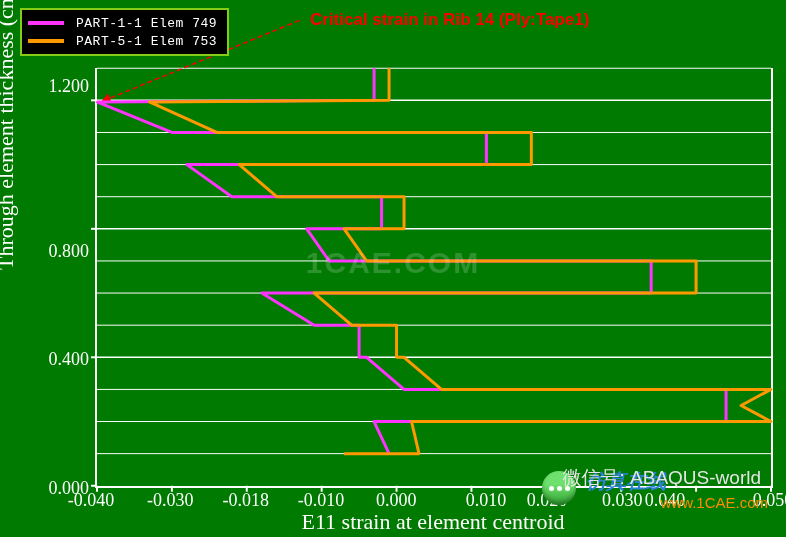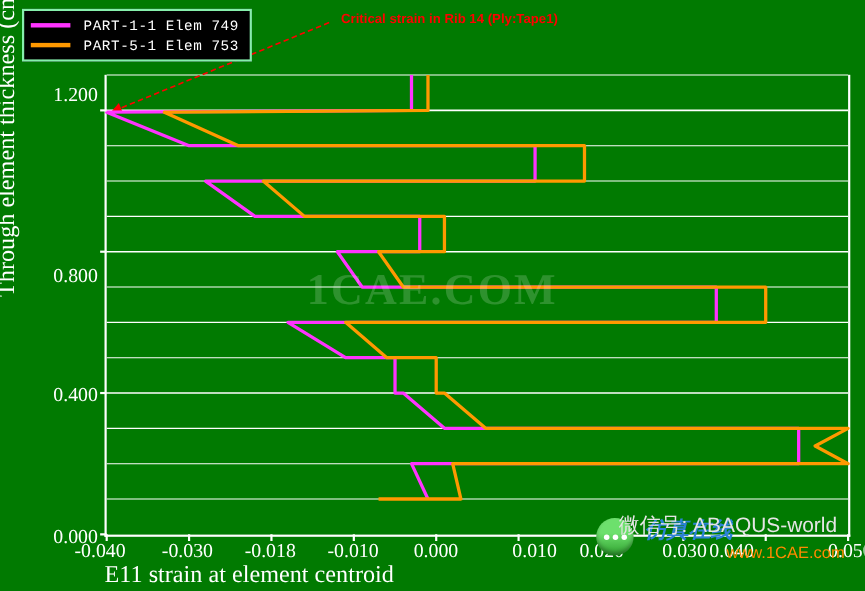--- a/index.html
+++ b/index.html
@@ -11,21 +11,21 @@
     overflow: hidden;
   }
   .page {
     position: relative;
     width: 786px; height: 537px;
   }
   
   .legend-box {
     position: absolute;
     left: 20px; top: 8px;
-    border: 2px solid #86efac;
+    border: 2px solid #84cc16;
     background: #000000;
     padding: 4px 10px 4px 6px;
     display: flex; flex-direction: column;
     gap: 0px;
     z-index: 5;
   }
   .legend-item {
     display: flex; align-items: center;
     height: 18px;
   }
@@ -39,37 +39,38 @@
     letter-spacing: 0.5px;
     white-space: pre;
   }
   
   .annotation {
     position: absolute;
     left: 310px; top: 10px;
     color: #ff0000;
     font-weight: bold;
     font-family: Arial, sans-serif;
-    font-size: 12px;
+    font-size: 17px;
     z-index: 6;
   }
   
   .ylabel {
     position: absolute;
     left: 6px; top: 270px;
     transform: translateY(-50%) rotate(-90deg);
     transform-origin: left center;
     color: #ffffff;
     font-family: "Times New Roman", serif;
     font-size: 22px;
     white-space: nowrap;
   }
   .xlabel {
     position: absolute;
     left: 95px; right: 15px; bottom: 2px;
+    text-align: center;
     color: #ffffff;
     font-family: "Times New Roman", serif;
     font-size: 22px;
   }
   
   .plot-area {
     position: absolute;
     left: 95px; top: 68px;
     width: 678px;   
     height: 420px;  
@@ -97,23 +98,23 @@
   .xtick {
     transform: translateX(-50%);
     top: 490px;
   }
   
   .wm-center {
     position: absolute;
     left: 50%; top: 49%;
     transform: translate(-50%,-50%);
     color: rgba(255,255,255,0.18);
-    font-family: Liberation Serif, serif;
+    font-family: Liberation Sans, sans-serif;
     font-weight: bold;
-    font-size: 40px;
+    font-size: 30px;
     letter-spacing: 2px;
     pointer-events: none;
     z-index: 8;
   }
   .wm-br1 {
     position: absolute;
     right: 25px; bottom: 46px;
     color: #e5e5e5;
     font-family: Arial, sans-serif;
     font-size: 19px;

